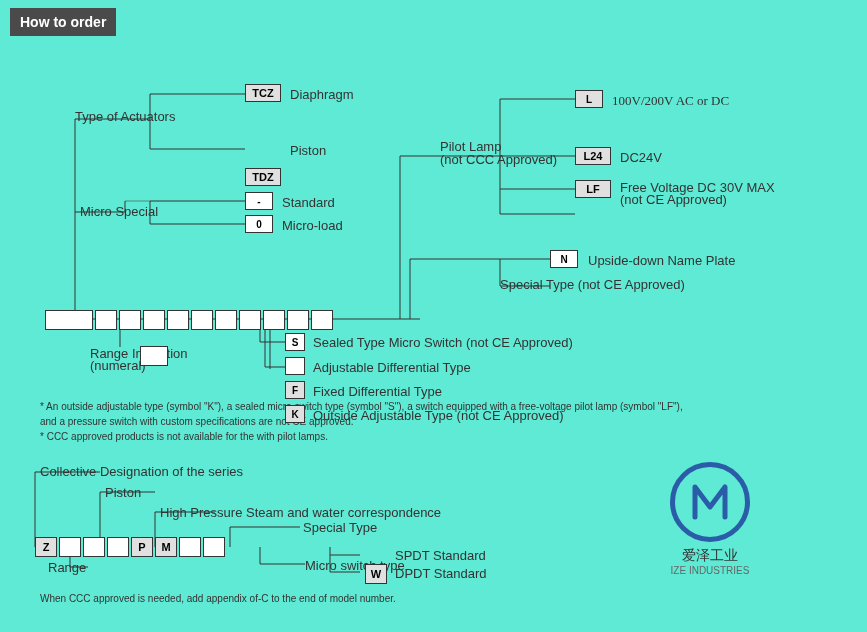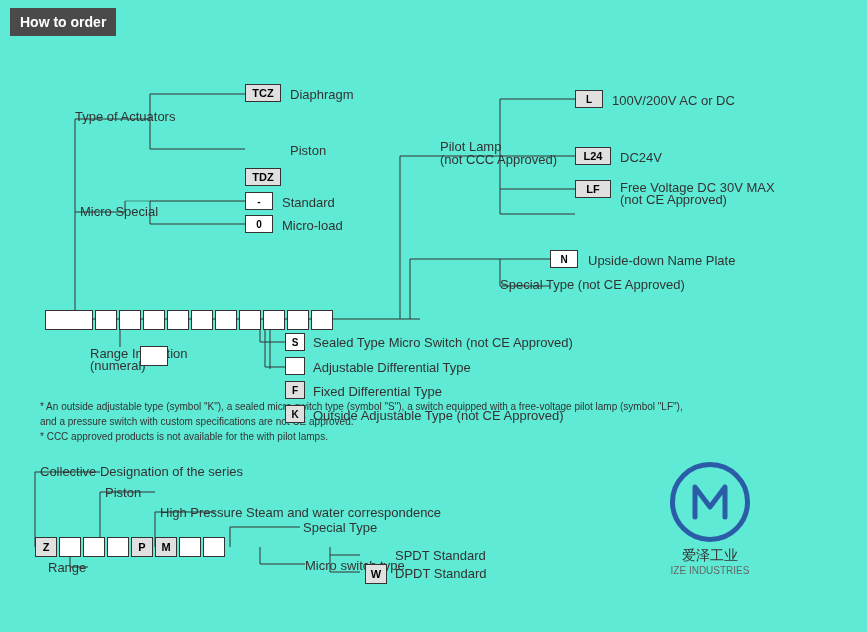--- a/index.html
+++ b/index.html
@@ -188,21 +188,21 @@
       <div style="position:absolute; left:420px; top:90px;">
         <span class="label-text">Pilot Lamp</span>
       </div>
       <div style="position:absolute; left:420px; top:103px;">
         <span class="label-text">(not CCC Approved)</span>
       </div>
 
       <div style="position:absolute; left:555px; top:41px;" class="box box-sm">
         <span>L</span>
       </div>
-      <div style="position:absolute; left:592px; top:44px;">
+      <div style="position:absolute; left:592px; top:44px;font-family:Liberation Serif, serif;">
         <span class="label-text">100V/200V AC or DC</span>
       </div>
 
       <div style="position:absolute; left:555px; top:98px;" class="box box-med">
         <span>L24</span>
       </div>
       <div style="position:absolute; left:600px; top:101px;">
         <span class="label-text">DC24V</span>
       </div>
 
@@ -381,20 +381,21 @@
             <span class="label-text">SPDT Standard</span>
           </div>
 
           
           <div style="position:absolute; left:375px; top:114px;">
             <span class="label-text">DPDT Standard</span>
           </div>
 
           
           <div style="position:absolute; left:10px; top:135px;">
+            <p class="bottom-note">When CCC approved is needed, add appendix of-C to the end of model number.</p>
           </div>
         </div>
 
         <div style="margin-left: 50px; margin-top: 10px; display:flex; flex-direction:column; align-items:center;">
           <div style="width:80px;height:80px;border-radius:50%;border:5px solid #2a5ca8;display:flex;align-items:center;justify-content:center;position:relative;">
 
             <svg width="50" height="50" viewBox="0 0 50 50">
               <path d="M 10 40 L 10 10 L 25 30 L 40 10 L 40 40" fill="none" stroke="#2a5ca8" stroke-width="5" stroke-linejoin="round" stroke-linecap="round"></path>
             </svg>
           </div>

